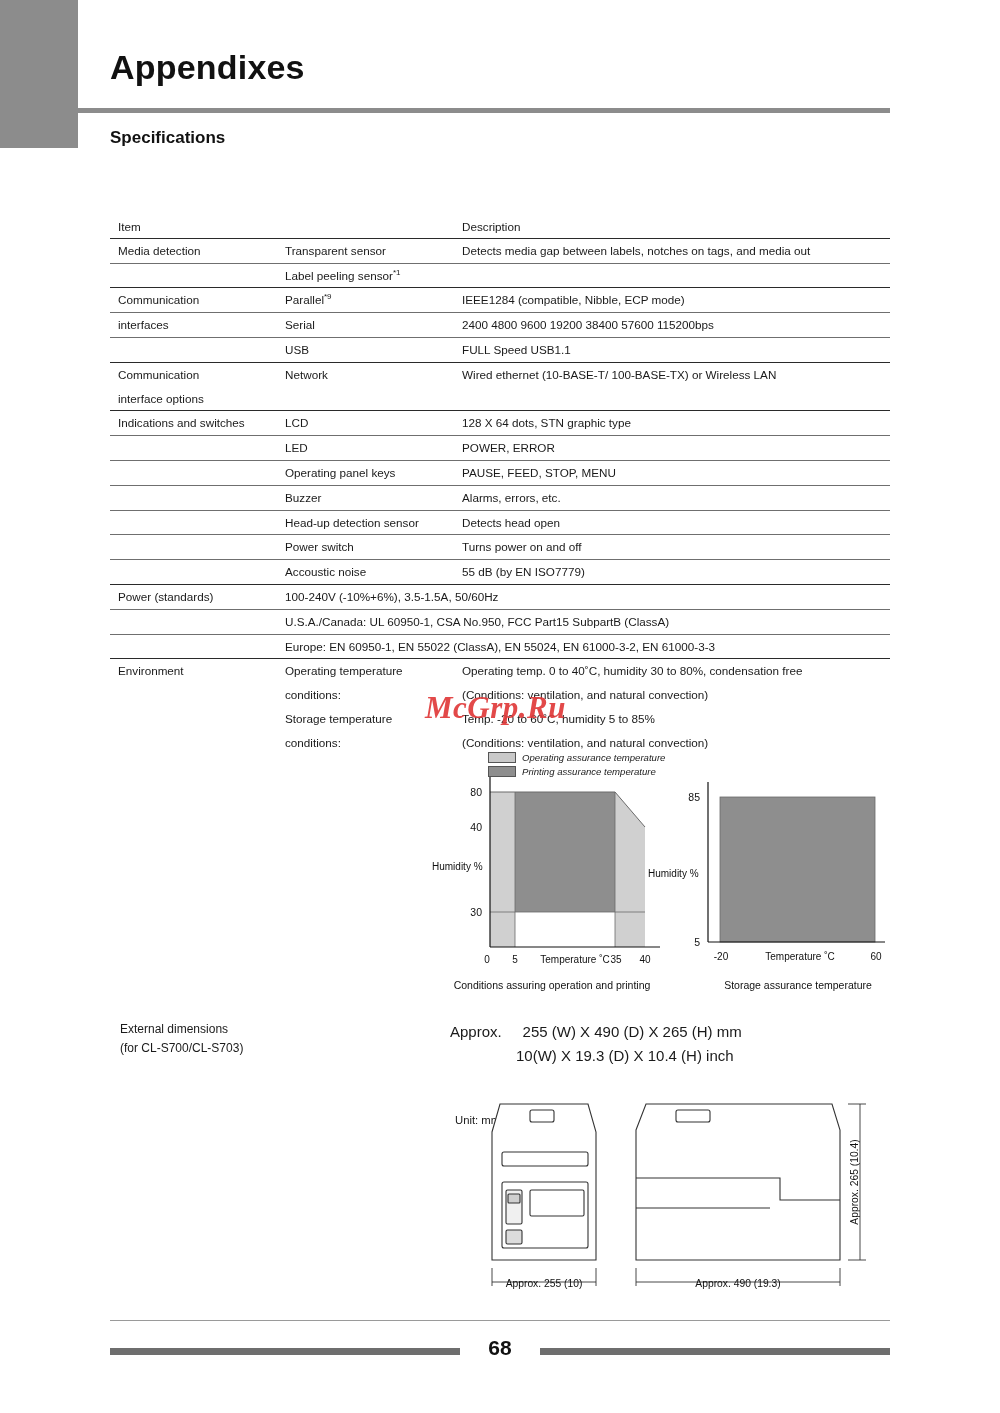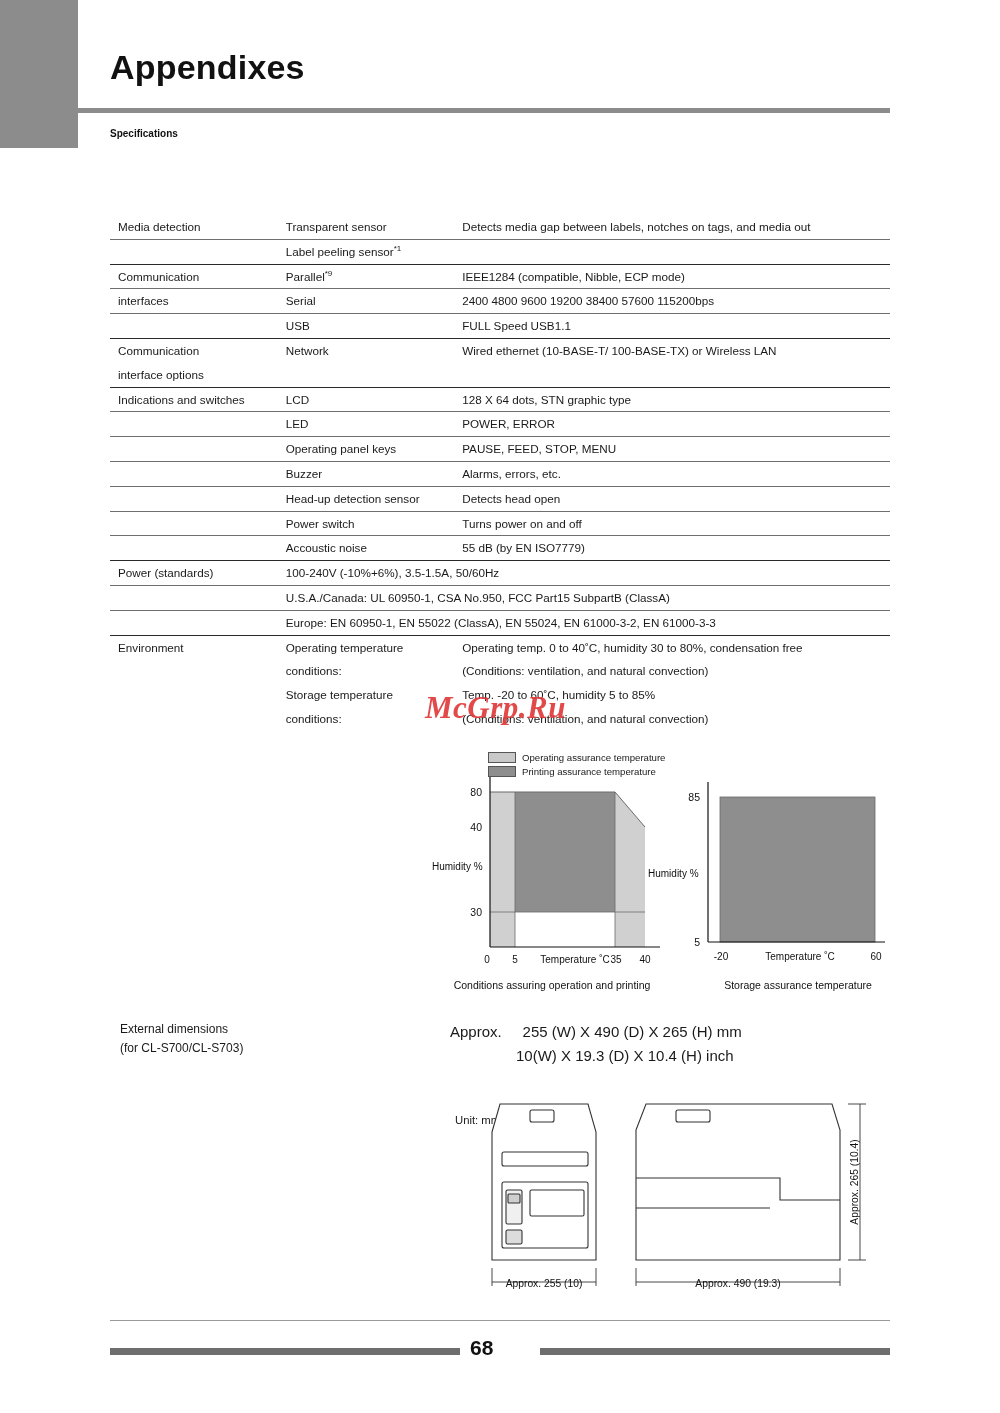--- a/index.html
+++ b/index.html
@@ -15,21 +15,21 @@
     position:absolute;left:0;top:0;width:78px;height:148px;background:#8c8c8c;
   }
   .title{
     position:absolute;left:110px;top:48px;font-size:34px;font-weight:bold;
     letter-spacing:0.2px;color:#111;
   }
   .title-rule{
     position:absolute;left:78px;top:108px;width:812px;height:5px;background:#8c8c8c;
   }
   .subtitle{
-    position:absolute;left:110px;top:128px;font-size:10px;font-weight:bold;color:#111;
+    position:absolute;left:110px;top:128px;font-size:17px;font-weight:bold;color:#111;
   }
 
   
   .spec{
     position:absolute;left:110px;top:215px;width:780px;font-size:11.7px;
   }
   .spec table{border-collapse:collapse;width:100%;}
   .spec td,.spec th{
     padding:4px 4px 4px 8px;text-align:left;font-weight:normal;vertical-align:top;
     line-height:1.35;
@@ -38,36 +38,36 @@
   .line-top td{border-top:1.3px solid #2a2a2a;}
   .line-thin td{border-top:0.8px solid #6f6f6f;}
   .col-item{width:155px;}
   .col-sub{width:165px;}
   .nowrap{white-space:nowrap;}
   sup{font-size:8px;vertical-align:super;}
 
   
   .charts{position:absolute;left:430px;top:752px;width:460px;height:250px;}
   .legend{position:absolute;left:58px;top:0;font-size:9.6px;}
-  .legend div{display:flex;align-items:center;margin-bottom:3px;}
+  .legend div{display:flex;align-items:center;margin-bottom:3px;font-style:italic;}
   .legend i{display:inline-block;width:26px;height:9px;margin-right:6px;border:0.8px solid #555;}
   .sw-light{background:#c9c9c9;}
   .sw-dark{background:#8e8e8e;}
 
   
   .dims-label{position:absolute;left:120px;top:1020px;font-size:12px;line-height:1.6;}
   .dims-val{position:absolute;left:450px;top:1020px;font-size:15px;line-height:1.6;}
   .unit{position:absolute;left:455px;top:1074px;font-size:11.3px;margin-top:40px;}
   .drawing{position:absolute;left:440px;top:1090px;width:460px;height:215px;}
 
   
   .foot-rule{position:absolute;left:110px;top:1320px;width:780px;height:1px;background:#9a9a9a;}
   .foot-bar-l{position:absolute;left:110px;top:1348px;width:350px;height:7px;background:#6e6e6e;}
   .foot-bar-r{position:absolute;left:540px;top:1348px;width:350px;height:7px;background:#6e6e6e;}
-  .pageno{position:absolute;left:470px;top:1336px;width:60px;text-align:left;font-size:21px;font-weight:bold;color:#111;}
+  .pageno{position:absolute;left:470px;top:1336px;width:60px;text-align:center;font-size:21px;font-weight:bold;color:#111;}
 
   
   .wm{
     position:absolute;left:425px;top:690px;font-size:31px;font-weight:bold;
     font-style:italic;color:#e03a3a;opacity:.92;letter-spacing:0.5px;
     font-family:"Liberation Serif", serif;
   }
 </style>
 </head>
 <body>
@@ -75,20 +75,25 @@
 <div class="page">
 
   <div class="corner-block"></div>
   <div class="title">Appendixes</div>
   <div class="title-rule"></div>
   <div class="subtitle">Specifications</div>
 
   <div class="spec">
     <table>
       <tbody>
+          <tr class="hdr">
+        <td class="col-item">Item</td>
+        <td class="col-sub"></td>
+        <td>Description</td>
+      </tr>
 
       <tr>
         <td>Media detection</td>
         <td>Transparent sensor</td>
         <td>Detects media gap between labels, notches on tags, and media out</td>
       </tr>
       <tr class="line-thin">
         <td></td>
         <td><span>Label peeling sensor</span><sup>*1</sup></td>
         <td></td>

